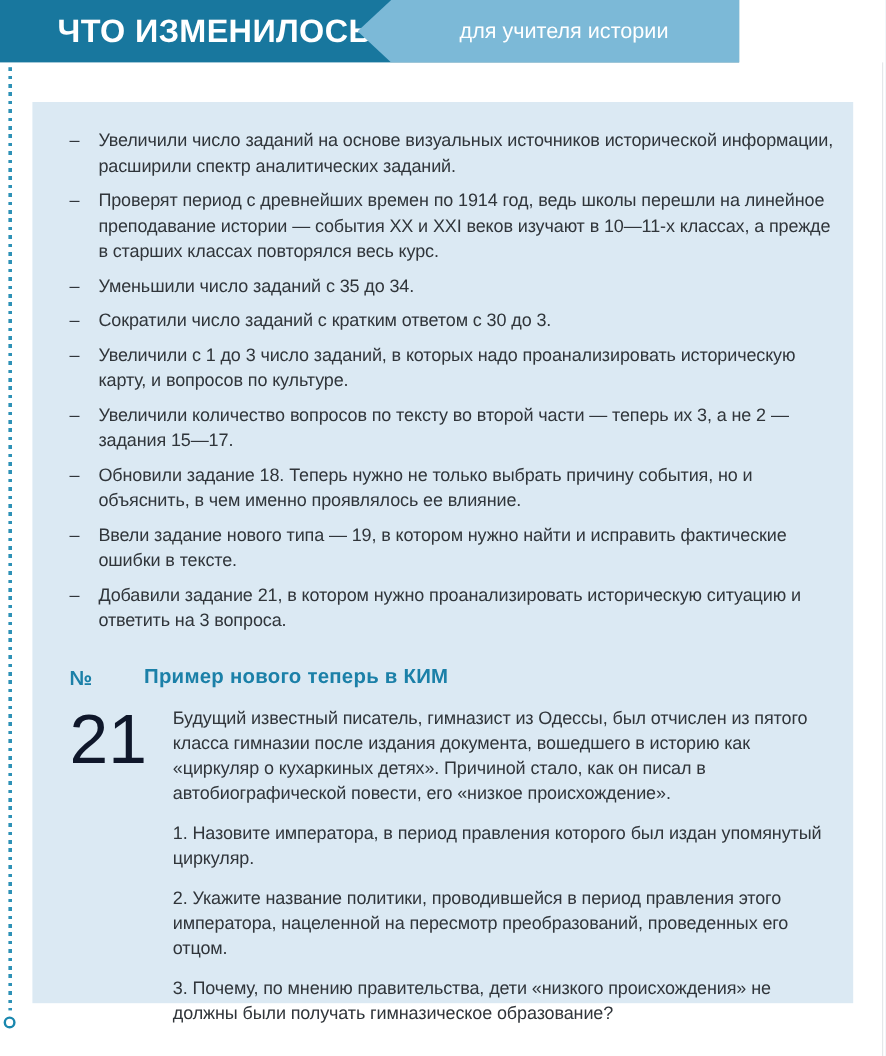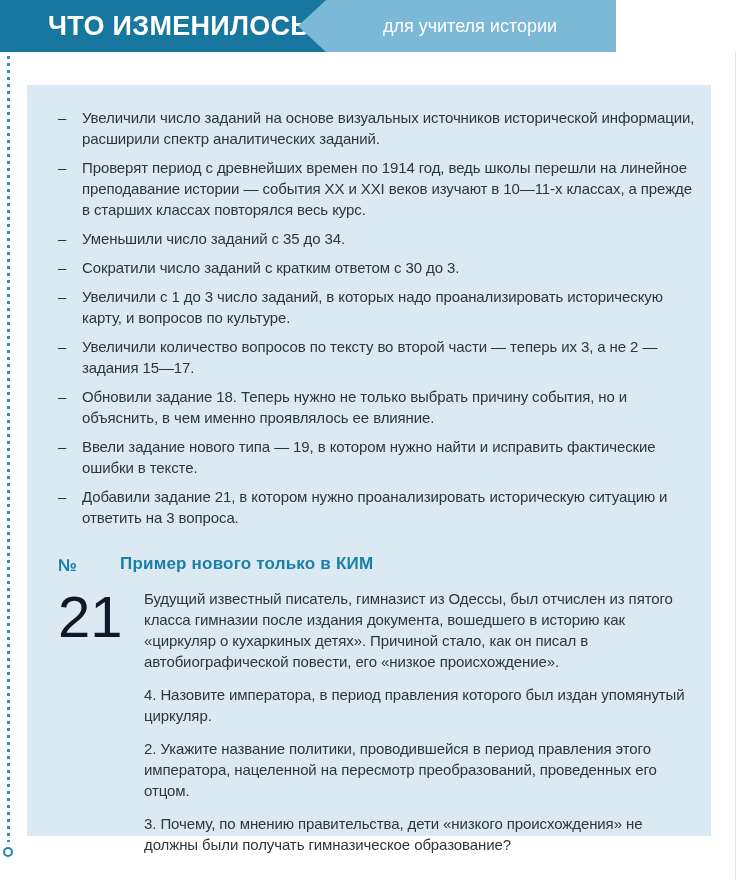--- a/index.html
+++ b/index.html
@@ -163,25 +163,25 @@
         <span class="change-text">Ввели задание нового типа — 19, в котором нужно найти и исправить фактические ошибки в тексте.</span>
       </li>
       <li class="change">
         <span class="marker">–</span>
         <span class="change-text">Добавили задание 21, в котором нужно проанализировать историческую ситуацию и ответить на 3 вопроса.</span>
       </li>
     </ul>
 
     <section class="example">
       <div class="num-symbol">№</div>
-      <h2 class="ex-heading">Пример нового только в КИМ</h2>
+      <h2 class="ex-heading">Пример нового теперь в КИМ</h2>
       <div class="task-number">21</div>
       <div class="ex-body">
         <p>Будущий известный писатель, гимназист из Одессы, был отчислен из пятого класса гимназии после издания документа, вошедшего в историю как «циркуляр о кухаркиных детях». Причиной стало, как он писал в автобиографической повести, его «низкое происхождение».</p>
-        <p>4. Назовите императора, в период правления которого был издан упомянутый циркуляр.</p>
+        <p>1. Назовите императора, в период правления которого был издан упомянутый циркуляр.</p>
         <p>2. Укажите название политики, проводившейся в период правления этого императора, нацеленной на пересмотр преобразований, проведенных его отцом.</p>
         <p>3. Почему, по мнению правительства, дети «низкого происхождения» не должны были получать гимназическое образование?</p>
       </div>
     </section>
 
   </main>
 
 </div>
 
 </body></html>

